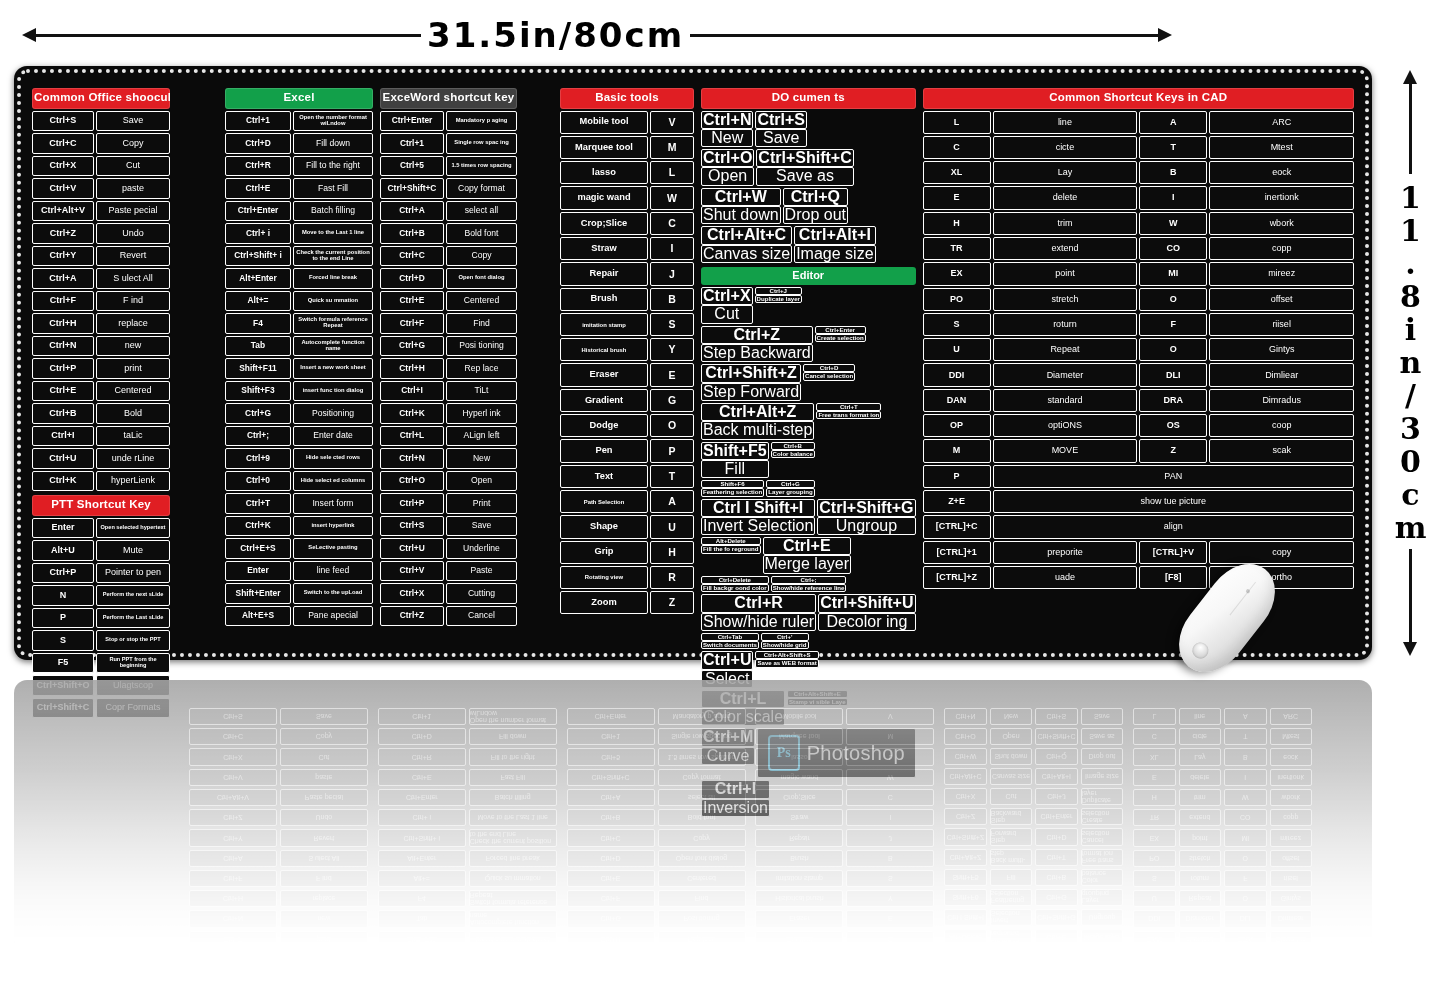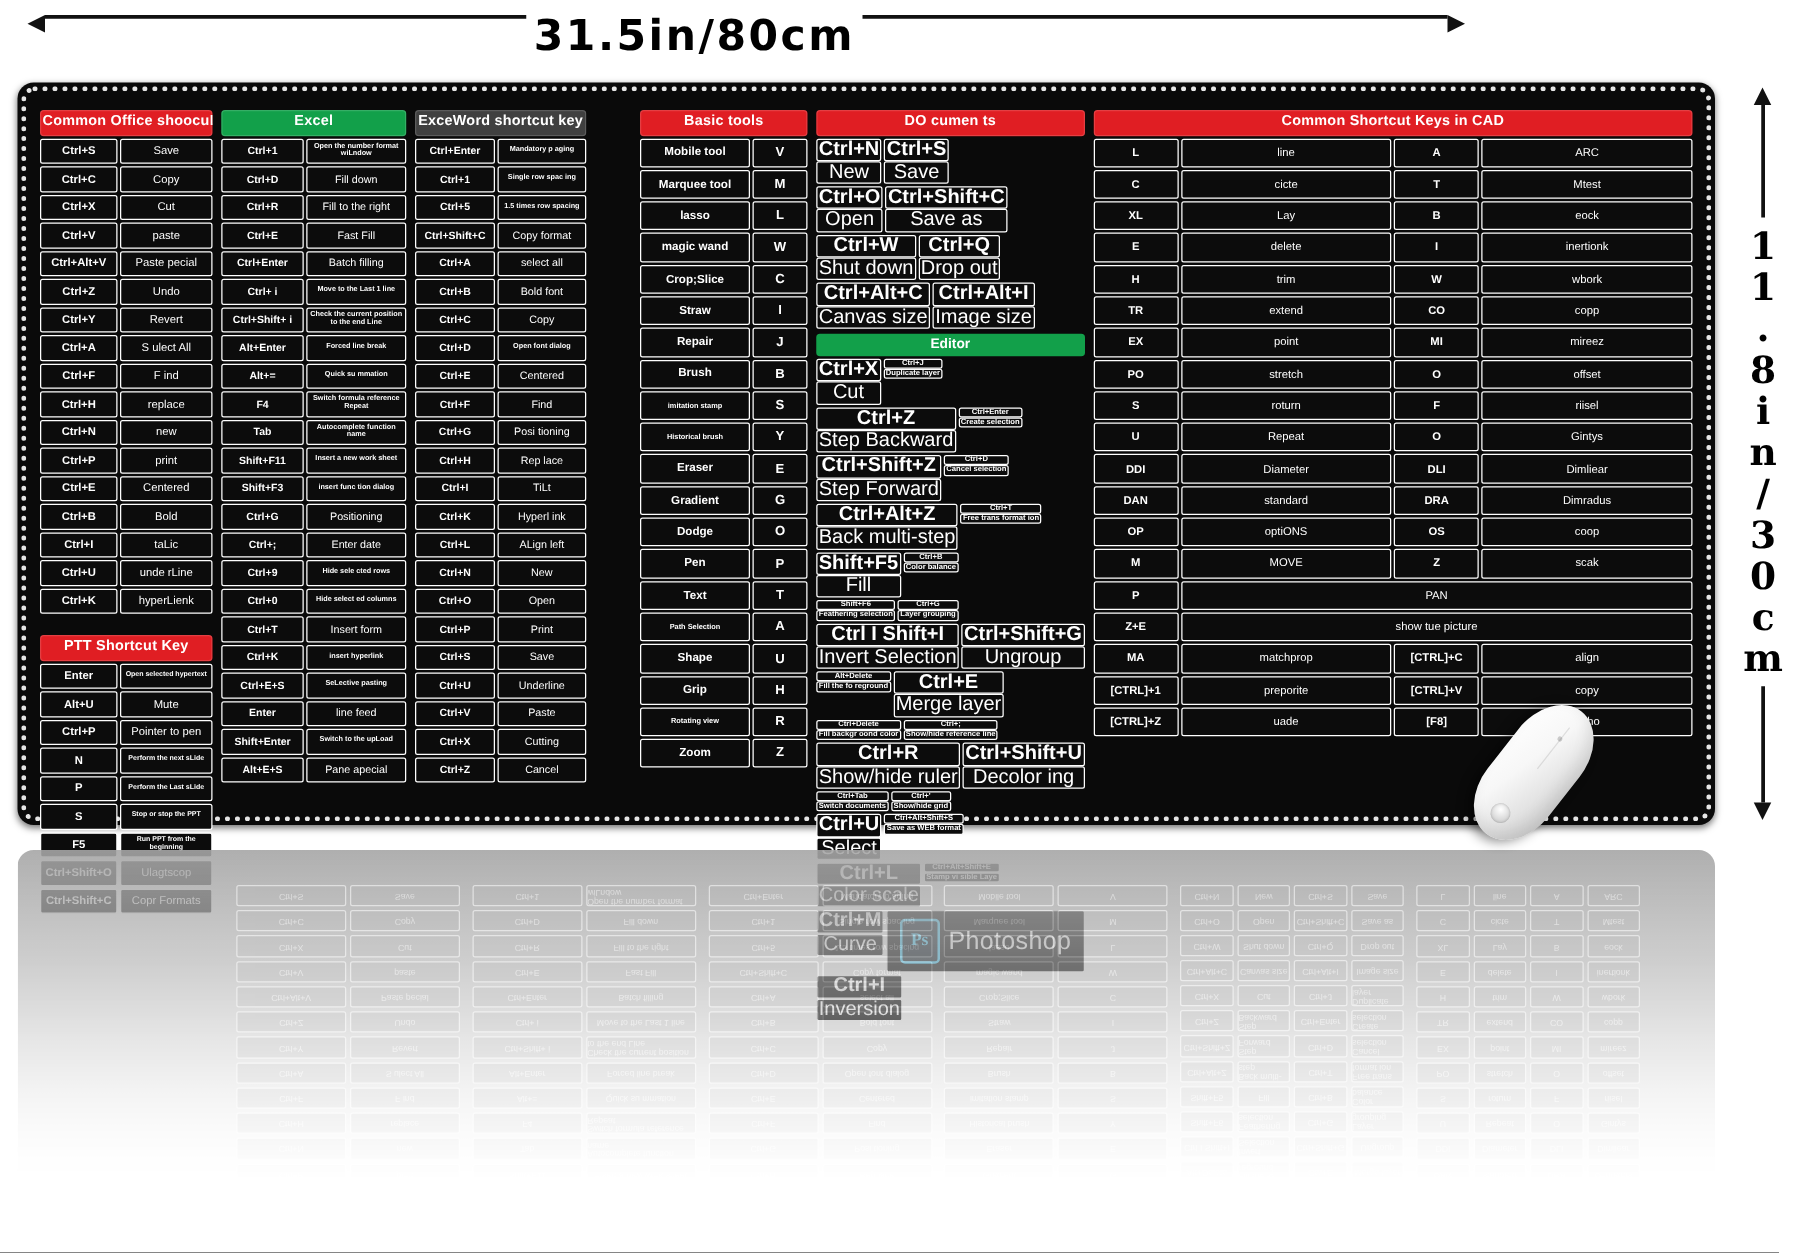--- a/index.html
+++ b/index.html
@@ -6,21 +6,21 @@
   body{
     width:1445px;height:1002px;
     background:#ffffff;
     font-family:"Liberation Sans", sans-serif;
     overflow:hidden;
     position:relative;
   }
   
   .dim-top{
     position:absolute; left:22px; top:12px; width:1352px; height:46px;
-    display:flex; 
+    display:flex; align-items:center;
   }
   .dim-top .arrow-l,.dim-top .arrow-r{
     width:0;height:0;border-top:7px solid transparent;border-bottom:7px solid transparent;
   }
   .dim-top .arrow-l{border-right:14px solid #111;}
   .dim-top .arrow-r{border-left:14px solid #111;}
   .dim-top .line{flex:0 0 auto;height:3px;background:#111;}
   .dim-top .line.a{width:385px;}
   .dim-top .line.b{width:468px;}
   .dim-top .label{
@@ -274,21 +274,21 @@
           <div class="cell v">taLic</div>
         </div>
         <div class="row">
           <div class="cell k">Ctrl+U</div>
           <div class="cell v">unde rLine</div>
         </div>
         <div class="row">
           <div class="cell k">Ctrl+K</div>
           <div class="cell v">hyperLienk</div>
         </div>
-        <div class="hdr red" style="margin-top: 15px;">PTT Shortcut Key</div>
+        <div class="hdr red" style="margin-top: 2px;">PTT Shortcut Key</div>
         <div class="row">
           <div class="cell k">Enter</div>
           <div class="cell v sm">Open selected hypertext</div>
         </div>
         <div class="row">
           <div class="cell k">Alt+U</div>
           <div class="cell v">Mute</div>
         </div>
         <div class="row">
           <div class="cell k">Ctrl+P</div>
@@ -312,21 +312,21 @@
         </div>
         <div class="row">
           <div class="cell k">Ctrl+Shift+O</div>
           <div class="cell v">Ulagtscop</div>
         </div>
         <div class="row">
           <div class="cell k">Ctrl+Shift+C</div>
           <div class="cell v">Copr Formats</div>
         </div>
       </div>
-      <div class="col blk-excel" style="flex: 0 0 auto;">
+      <div class="col blk-excel" style="flex: 0 0 auto; margin-left: 48px;">
         <div class="hdr green">Excel</div>
         <div class="row">
           <div class="cell k">Ctrl+1</div>
           <div class="cell v sm">Open the number format wiLndow</div>
         </div>
         <div class="row">
           <div class="cell k">Ctrl+D</div>
           <div class="cell v">Fill down</div>
         </div>
         <div class="row">
@@ -934,24 +934,20 @@
             <div class="cell v">PAN</div>
           </div>
         </div>
         <div class="row">
           <div class="half">
             <div class="cell k">Z+E</div>
             <div class="cell v">show tue picture</div>
           </div>
         </div>
         <div class="row">
-          <div class="half">
-            <div class="cell k">MA</div>
-            <div class="cell v">matchprop</div>
-          </div>
           <div class="half">
             <div class="cell k">[CTRL]+C</div>
             <div class="cell v">align</div>
           </div>
         </div>
         <div class="row">
           <div class="half">
             <div class="cell k">[CTRL]+1</div>
             <div class="cell v">preporite</div>
           </div>

